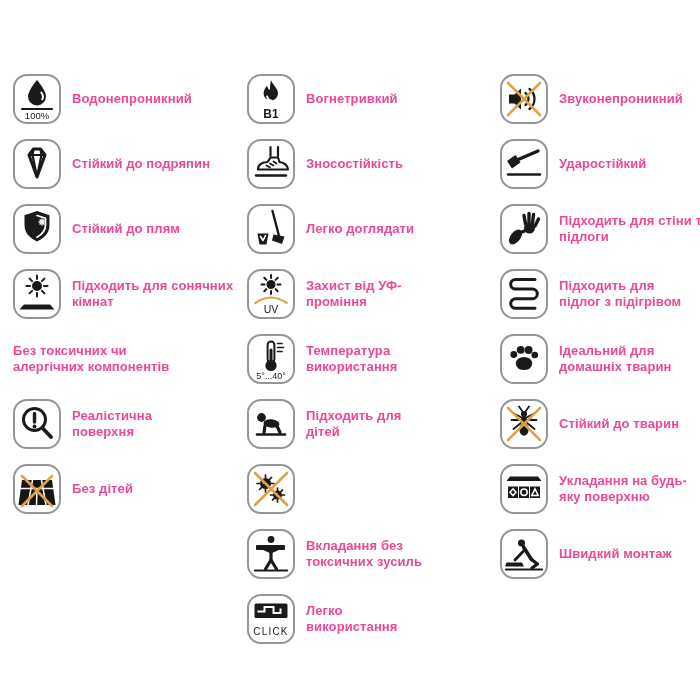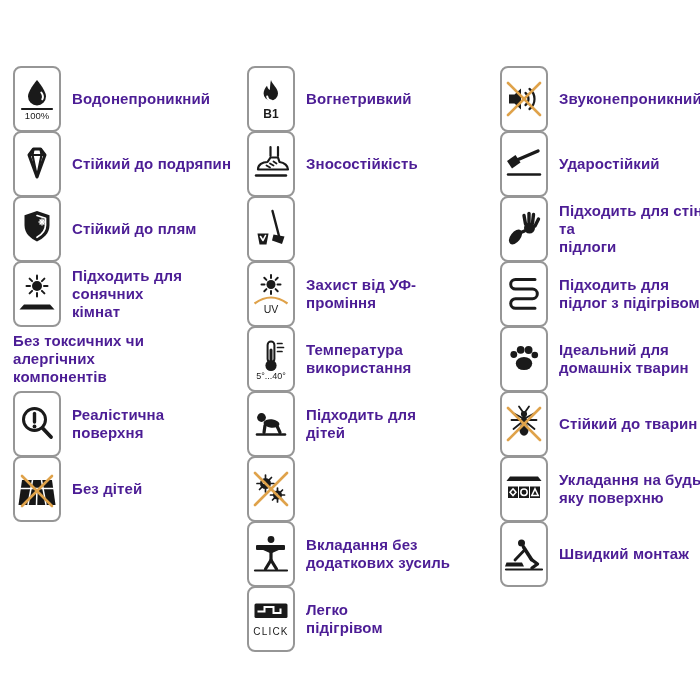--- a/index.html
+++ b/index.html
@@ -1,24 +1,24 @@
 <!DOCTYPE html>
 <html><head>
 <meta charset="utf-8">
 <style>
   html,body{margin:0;padding:0;background:#fff;}
   .canvas{position:relative;width:700px;height:700px;background:#ffffff;overflow:hidden;
           font-family:"Liberation Sans","DejaVu Sans",sans-serif;}
   .col{position:absolute;top:75px;display:flex;flex-direction:column;gap:17px;}
   .col1{left:13px}.col2{left:247px}.col3{left:500px}
   .cell{display:flex;align-items:center;gap:11px;height:48px;}
-  .icobox{box-sizing:border-box;width:48px;height:66px;flex:0 0 48px;border:2px solid #969696;
-          border-radius:8px;background:#fff;display:flex;align-items:center;justify-content:center;text-decoration:underline;}
+  .icobox{box-sizing:border-box;width:48px;height:50px;flex:0 0 48px;border:2px solid #969696;
+          border-radius:14px;background:#fff;display:flex;align-items:center;justify-content:center;text-decoration:underline;}
   .icobox svg{display:block;}
-  .lbl{font-weight:bold;font-size:15px;line-height:1.2;color:#4c1d95;white-space:pre-line;letter-spacing:.1px;}
+  .lbl{font-weight:bold;font-size:13px;line-height:1.2;color:#ec4899;white-space:pre-line;letter-spacing:.1px;}
   .col1 .lbl{width:180px}.col2 .lbl{width:162px}.col3 .lbl{width:168px}
   svg .f{fill:#1a1a1a}
   svg .s{stroke:#1a1a1a;fill:none;stroke-linecap:round;stroke-linejoin:round}
   svg .w{stroke:#fff;fill:none;stroke-linecap:round;stroke-linejoin:round}
   svg .x{stroke:#DFA24A;stroke-width:2.6;stroke-linecap:round}
   svg text{font-family:"Liberation Sans","DejaVu Sans",sans-serif;fill:#1a1a1a}
 </style>
 </head>
 <body>
 
@@ -151,20 +151,21 @@
 
     <div class="cell">
       <div class="icobox">
         <svg viewBox="0 0 44 44" width="44" height="44">
           <line class="s" stroke-width="2.4" x1="23.5" y1="4" x2="30" y2="29"></line>
           <polygon class="f" points="24.5,27.5 35.5,29.5 33,37 23,33.5"></polygon>
           <polygon class="f" points="8.5,26.5 19.5,26.5 17.5,37.5 10.5,37.5"></polygon>
           <path class="w" stroke-width="1.6" d="M11.5 29.5 l2.5 4 2.5 -5"></path>
         </svg>
       </div>
+      <div class="lbl">Легко доглядати</div>
     </div>
 
     <div class="cell">
       <div class="icobox">
         <svg viewBox="0 0 44 44" width="44" height="44">
           <circle class="f" cx="22" cy="12.5" r="4.5"></circle>
           <g class="s" stroke-width="2">
             <line x1="22" y1="3" x2="22" y2="6"></line>
               <line x1="22" y1="19" x2="22" y2="22"></line>
             <line x1="12.5" y1="12.5" x2="15.5" y2="12.5"></line>
@@ -238,33 +239,33 @@
         <svg viewBox="0 0 44 44" width="44" height="44">
           <circle class="f" cx="22" cy="7.5" r="3.4"></circle>
           <rect class="f" x="7" y="13" width="29" height="5" rx="1"></rect>
           <line class="s" stroke-width="3.2" x1="22" y1="18" x2="22" y2="28"></line>
           <path class="s" stroke-width="2.6" d="M22 20 L13 16 M22 20 L31 16"></path>
           <path class="s" stroke-width="3.2" d="M22 28 L16.5 37 M22 28 L27.5 37"></path>
           <line class="s" stroke-width="2.2" x1="6" y1="38.5" x2="38" y2="38.5"></line>
         </svg>
       </div>
       <div class="lbl">Вкладання без
-додаткових зусиль</div>
+токсичних зусиль</div>
     </div>
 
     <div class="cell">
       <div class="icobox">
         <svg viewBox="0 0 44 44" width="44" height="44">
           <rect class="f" x="5.5" y="6.5" width="33" height="14.5" rx="1.5"></rect>
           <path stroke="#fff" stroke-width="2" fill="none" d="M8.5 14.5 h7 v-4.5 h9 v6 h7 v-4.5"></path>
           <text x="22" y="37.5" font-size="10" letter-spacing="1.2" text-anchor="middle">CLICK</text>
         </svg>
       </div>
       <div class="lbl">Легко
-підігрівом</div>
+використання</div>
     </div>
 
   </div>
 
   <div class="col col3">
 
     <div class="cell">
       <div class="icobox">
         <svg viewBox="0 0 44 44" width="44" height="44">
           <polygon class="f" points="7,17.5 12.5,17.5 19,11.5 19,32.5 12.5,26.5 7,26.5"></polygon>

